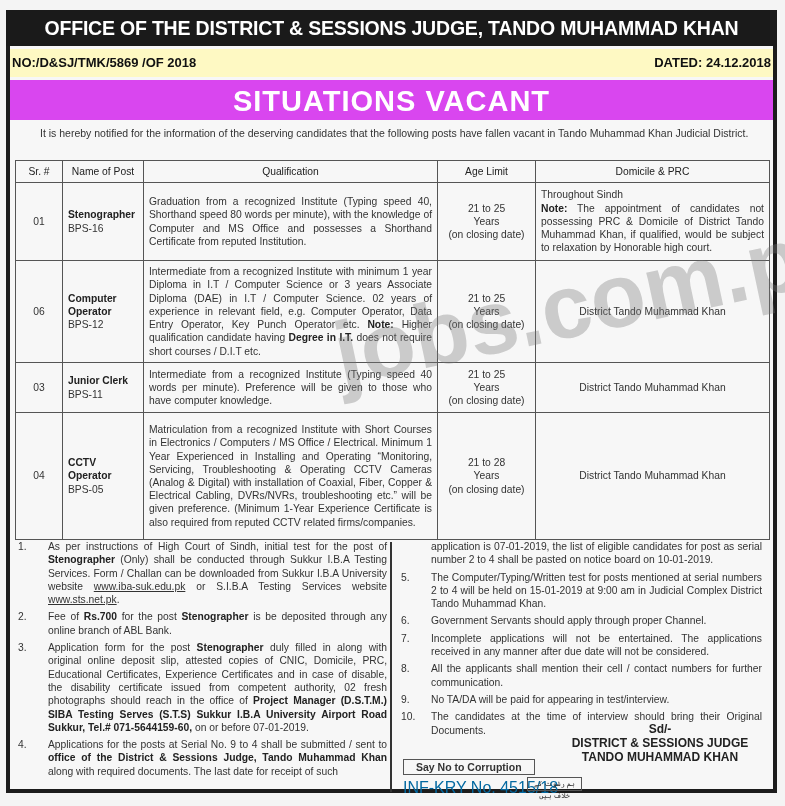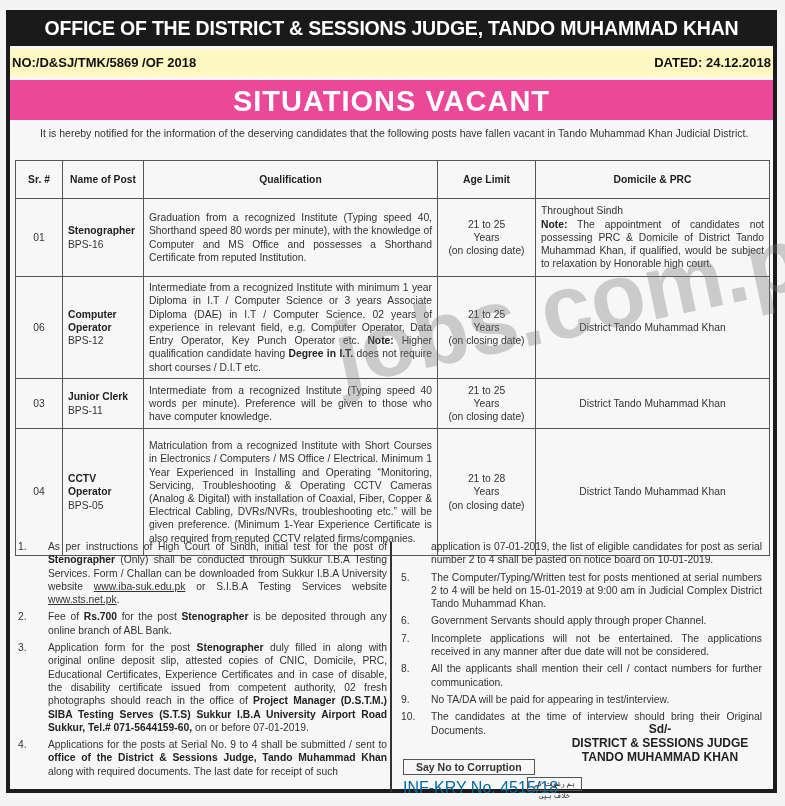--- a/index.html
+++ b/index.html
@@ -7,28 +7,28 @@
          font-family:"Liberation Sans", sans-serif; color:#2a2a2a; }
   .frame { position:absolute; left:6px; top:10px; width:771px; height:783px;
            border:4px solid #1c1c1c; border-top:none; box-sizing:border-box; background:#f7f7f7; }
   .title-bar { position:absolute; left:6px; top:10px; width:771px; height:36px; background:#1a1a1a;
                color:#fff; font-weight:bold; font-size:19.5px; text-align:center; line-height:36px;
                font-family:"Liberation Sans", sans-serif; letter-spacing:-0.2px; }
   .ref-bar { position:absolute; left:10px; top:49px; width:763px; height:28px; background:#fef9c3;
              font-weight:bold; font-size:13px; line-height:28px; color:#111; }
   .ref-bar .l { position:absolute; left:2px; }
   .ref-bar .r { position:absolute; right:2px; }
-  .sv-bar { position:absolute; left:10px; top:80px; width:763px; height:40px; background:#ec4899;
+  .sv-bar { position:absolute; left:10px; top:80px; width:763px; height:40px; background:#d946ef;
             color:#fff; font-weight:bold; font-size:29px; text-align:center; line-height:42px; letter-spacing:1px; }
   .intro { position:absolute; left:12px; top:126px; width:757px; font-size:10.5px; line-height:15px;
            text-indent:28px; text-align:justify; color:#333; }
   table.posts { position:absolute; left:15px; top:160px; width:755px; border-collapse:collapse;
                 font-size:10.3px; color:#333; }
   table.posts td, table.posts th { border:1.5px solid #555; padding:3px 5px; vertical-align:middle; line-height:13.2px; }
-  table.posts th { font-weight:bold; height:17px; padding:10px 4px; color:#222; }
+  table.posts th { font-weight:normal; height:17px; padding:2px 4px; color:#222; }
   .c-sr { width:36px; text-align:center; }
   .c-name { width:70px; }
   .c-qual { text-align:justify; }
   .c-age { width:87px; text-align:center; }
   .c-dom { width:223px; }
   .center { text-align:center; }
   b, .bold { font-weight:bold; color:#222; }
   .notes { position:absolute; top:540px; font-size:10.3px; line-height:13.3px; color:#333; }
   .notes.left { left:14px; width:373px; }
   .notes.right { left:397px; width:365px; }

